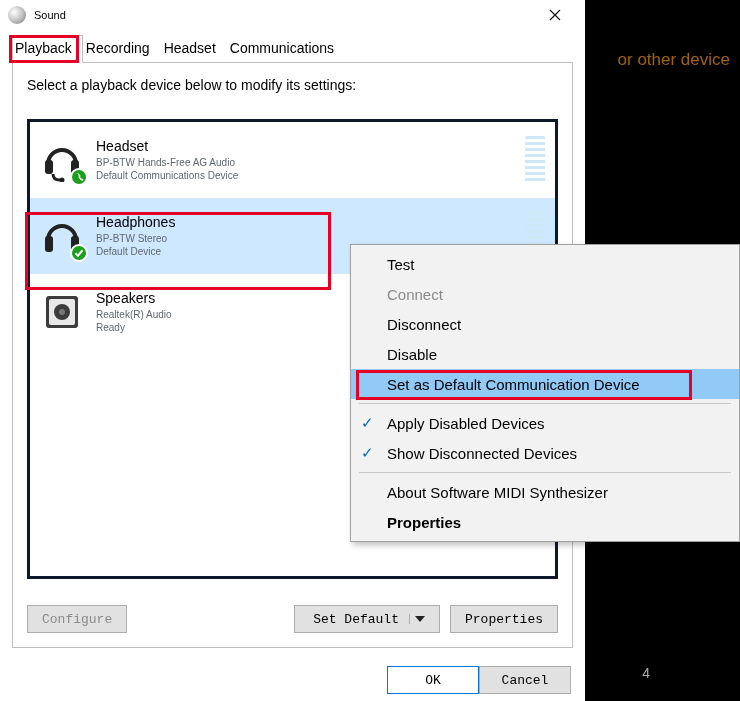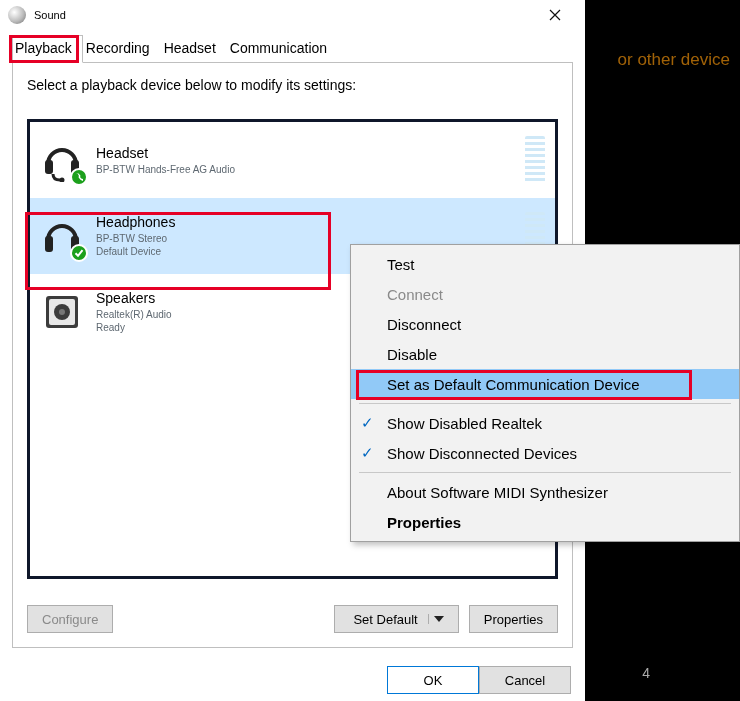--- a/index.html
+++ b/index.html
@@ -126,21 +126,21 @@
   .bottom-row {
     display: flex;
     margin-top: 14px;
     gap: 10px;
   }
   .btn {
     height: 28px;
     padding: 0 14px;
     border: 1px solid #adadad;
     background: #e1e1e1;
-    font-family: Liberation Sans, sans-serif;
+    font-family: Liberation Mono, monospace;
     font-size: 13px;
     display: inline-flex;
     align-items: center;
     justify-content: center;
   }
   .btn[disabled] { color: #8a8a8a; }
   .btn.setdefault { padding: 8px; }
   .btn.setdefault .main { padding: 0 10px; height:100%; display:flex; align-items:center;}
   .btn.setdefault .arrow {
     border-left: 1px solid #adadad;
@@ -222,21 +222,21 @@
       <svg width="12" height="12" viewBox="0 0 12 12">
           <path d="M1 1 L11 11 M11 1 L1 11" stroke="currentColor" stroke-width="1.2"></path>
         </svg>
     </div>
   </div>
 
   <div class="tabs">
     <div class="tab active"><span>Playback</span></div>
     <div class="tab"><span>Recording</span></div>
     <div class="tab"><span>Headset</span></div>
-    <div class="tab"><span>Communication</span></div>
+    <div class="tab"><span>Communications</span></div>
   </div>
   <div class="tab-highlight" style="left:9px; top:35px; width:70px; height:28px;"></div>
 
   <div class="tabpage">
     <div class="instr">Select a playback device below to modify its settings:</div>
 
     <div class="device-list">
 
       <div class="device">
         <div class="dev-icon">
@@ -249,20 +249,21 @@
             </svg>
           <div class="badge" style="background:#1ca01c;">
             <svg viewBox="0 0 10 10">
                 <path d="M2 1 q2 0 3 3 q-1 1 0 2 q2 3 4 3 l0 -2 q-2 0 -3 -2 q1 -1 0 -2 q-1 -2 -4 -2z" fill="#fff"></path>
               </svg>
           </div>
         </div>
         <div class="dev-lines">
           <div class="dev-name">Headset</div>
           <div class="dev-sub">BP-BTW Hands-Free AG Audio</div>
+          <div class="dev-status">Default Communications Device</div>
         </div>
         <div class="level"></div>
       </div>
 
       <div class="device selected">
         <div class="dev-icon">
           <svg class="hp-svg" viewBox="0 0 44 44">
               <path d="M8 26 a14 14 0 0 1 28 0" fill="none" stroke="#222" stroke-width="4"></path>
               <rect x="5" y="22" width="8" height="16" rx="3" fill="#222"></rect>
               <rect x="31" y="22" width="8" height="16" rx="3" fill="#222"></rect>
@@ -344,21 +345,21 @@
     </div>
   <div class="ctx-item">
       <span>Disable</span>
     </div>
   <div class="ctx-item highlight">
       <span>Set as Default Communication Device</span>
     </div>
   <div class="ctx-sep"></div>
   <div class="ctx-item">
     <span class="chk">✓</span>
-    <span>Show Disabled Realtek</span>
+    <span>Apply Disabled Devices</span>
   </div>
   <div class="ctx-item">
     <span class="chk">✓</span>
     <span>Show Disconnected Devices</span>
   </div>
   <div class="ctx-sep"></div>
   <div class="ctx-item">
       <span>About Software MIDI Synthesizer</span>
     </div>
   <div class="ctx-item bold">

